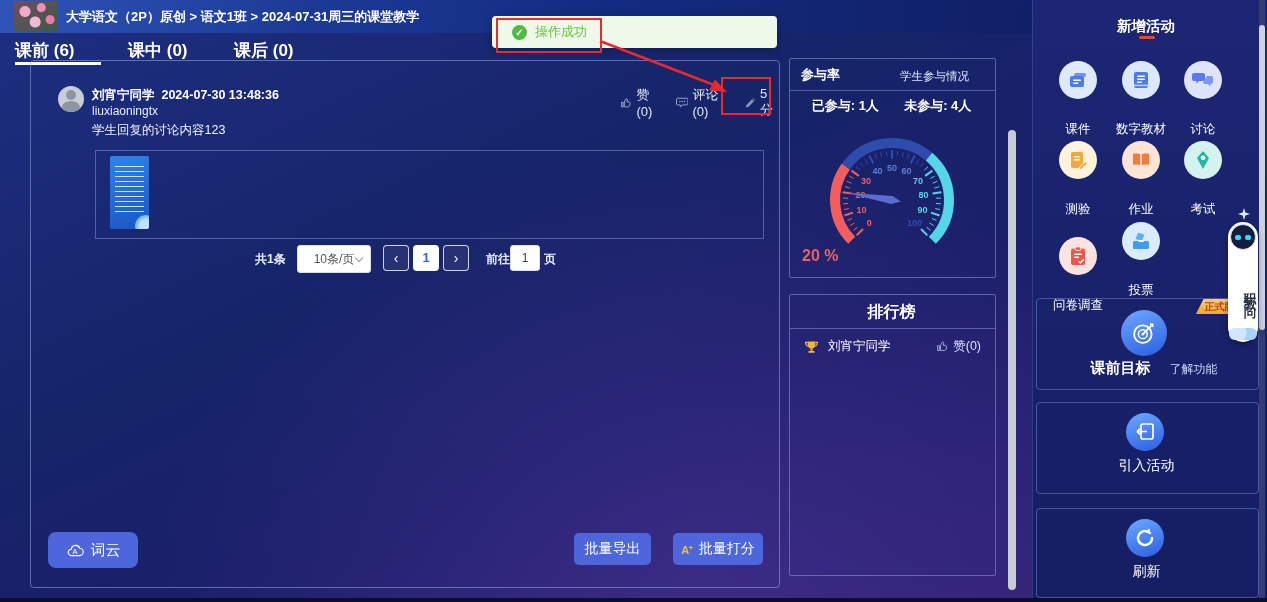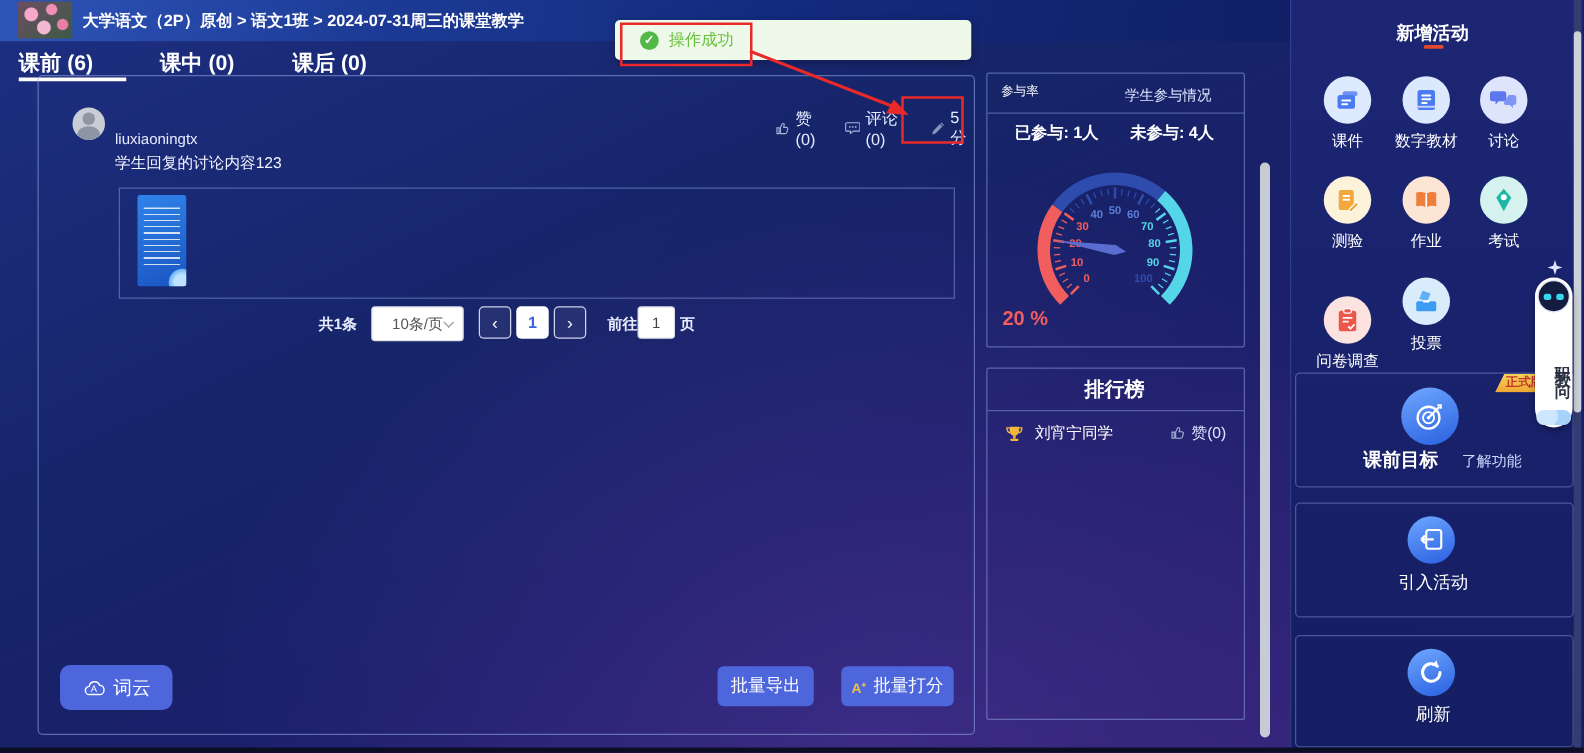--- a/index.html
+++ b/index.html
@@ -57,37 +57,37 @@
     color:#fff;font-size:14px;text-align:center;line-height:24px;cursor:pointer;box-sizing:border-box;}
   .pcur{width:26px;height:26px;border-radius:4px;background:#fff;color:#3a66e0;font-weight:bold;
     font-size:13px;text-align:center;line-height:26px;cursor:pointer;}
   .ginput{left:510px;top:245px;width:30px;height:26px;box-sizing:border-box;border:1px solid #dcdfe6;border-radius:3px;
     background:#fff;color:#444;font-size:12px;text-align:center;font-family:inherit;}
   
   .bluebtn{background:#4d66dc;color:#fff;border:none;border-radius:5px;font-size:14px;font-family:inherit;
     display:flex;align-items:center;justify-content:center;gap:6px;cursor:pointer;}
   
   .card{border:1px solid rgba(150,170,230,.5);border-radius:2px;}
-  .cardtitle{font-size:10px;font-weight:normal;color:#fff;}
+  .cardtitle{font-size:13px;font-weight:bold;color:#fff;}
   .divline{position:absolute;left:0;right:0;height:1px;background:rgba(150,170,230,.45);}
   .stats{left:789px;top:97px;width:205px;text-align:center;font-size:13px;font-weight:bold;color:#fff;}
   .pct{left:802px;top:247px;width:180px;text-align:left;color:#f25d5d;font-weight:bold;font-size:16px;}
   
   .innerbar{left:1008px;top:130px;width:8px;height:460px;border-radius:4px;background:#c6cbd4;cursor:pointer;}
   .wtrack{left:1259px;top:0;width:6px;height:602px;background:#343c72;}
   .wthumb{left:1259px;top:25px;width:6px;height:305px;border-radius:3px;background:#ccd1da;cursor:pointer;}
   
   .sidebar{left:1032px;top:0;width:235px;height:602px;border-left:1px solid rgba(120,140,220,.25);
     background:linear-gradient(180deg,#1c2674 0%,#151e62 100%);}
   .sbtitle{left:1032px;top:17px;width:228px;text-align:center;font-size:14.5px;color:#fff;font-weight:bold;}
   .sbunder{left:1139px;top:36px;width:16px;height:3px;background:#e0492f;border-radius:2px;}
   .act{width:64px;text-align:center;cursor:pointer;}
   .circ{display:block;margin:0 auto;width:38px;height:38px;border-radius:50%;position:relative;}
   .circ svg{position:absolute;left:7px;top:7px;}
-  .actlbl{display:block;margin-top:6px;font-size:12.5px;color:#fff;white-space:nowrap;}
+  .actlbl{display:block;margin-top:22px;font-size:12.5px;color:#fff;white-space:nowrap;}
   .scard{left:1036px;width:221px;border:1px solid rgba(150,170,230,.4);border-radius:4px;}
   .bigcirc{border-radius:50%;background:linear-gradient(160deg,#6ea8ff,#2a5fe0);position:absolute;}
   .ribbon{left:1196px;top:299px;width:47px;height:15px;z-index:25;clip-path:polygon(16% 0,100% 0,100% 100%,0 100%);
     background:linear-gradient(#f8d35a,#eea832);color:#c0392b;font-size:10px;font-weight:bold;
     line-height:15px;text-align:center;}
   
   .robot{left:1228px;top:222px;width:30px;height:120px;background:#fff;border-radius:15px;z-index:40;
     box-shadow:0 2px 6px rgba(0,0,0,.35);cursor:pointer;}
   .rhead{position:absolute;left:2px;top:2px;width:26px;height:26px;border-radius:50%;background:#141c3f;border:1px solid #dfe5f2;box-sizing:border-box;}
   .reye{position:absolute;top:10px;width:6px;height:5px;border-radius:2px;background:#39d6f0;}
@@ -117,20 +117,23 @@
     <span class="chk">✓</span>
     <span class="txt">操作成功</span>
   </div>
 
   <div class="abs mainbox"></div>
 
   <div class="abs avatar">
       <i></i>
       <u></u>
     </div>
+  <div class="abs nline">
+    <span>刘宵宁同学</span>&nbsp;&nbsp;<span>2024-07-30 13:48:36</span>
+  </div>
   <div class="abs uname">liuxiaoningtx</div>
 
   <div class="abs meta" style="left:620px;top:86px;">
     <span class="mi">
       <svg width="14" height="14" viewBox="0 0 16 16">
           <path d="M2 7h2.2v6H2zM5.6 13h4.9c.8 0 1.5-.5 1.7-1.3l.9-3.2c.3-1-.5-1.9-1.5-1.9H8.9l.6-2.6c.2-.8-.4-1.5-1.2-1.5-.4 0-.7.2-.9.5L5.6 6.7z" fill="none" stroke="#a9b6db" stroke-width="1.1"></path>
         </svg>
       <span>赞(0)</span>
     </span>
     <span class="mi">

